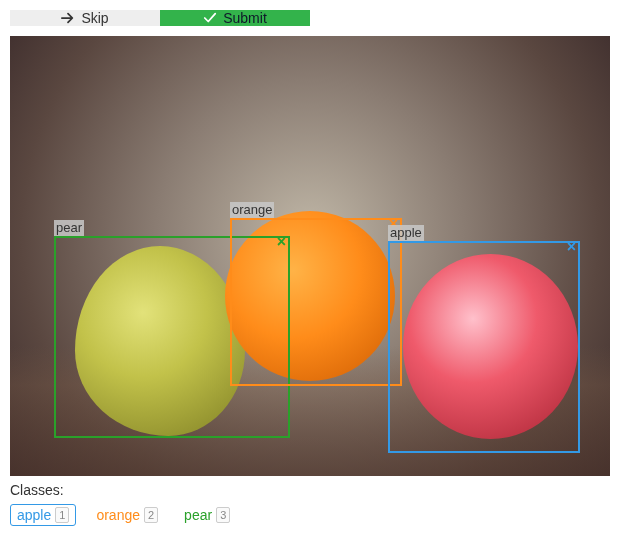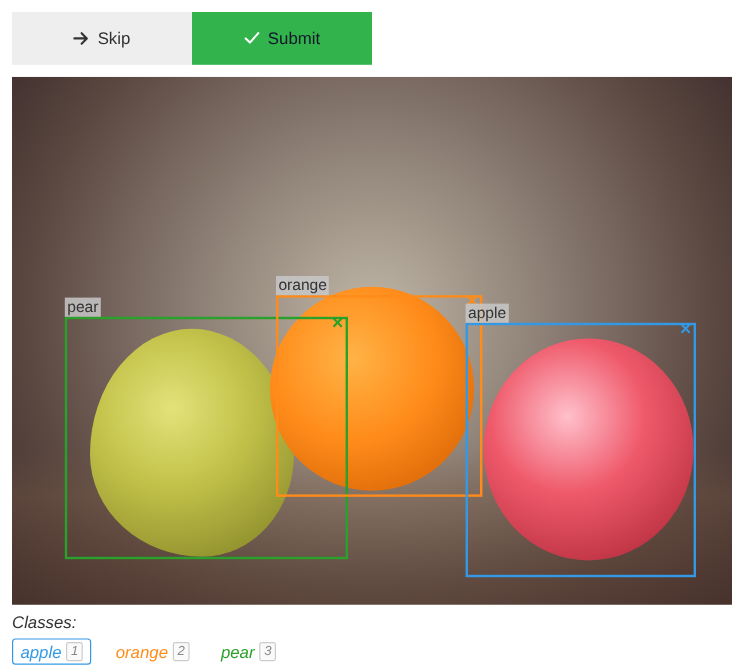--- a/index.html
+++ b/index.html
@@ -1,33 +1,33 @@
 <!DOCTYPE html>
 <html><head>
 <meta charset="utf-8">
 <style>
   * { box-sizing: border-box; margin: 0; padding: 0; }
   body { font-family: -apple-system, "Helvetica Neue", Arial, sans-serif; font-size: 14px; color: #333; background: #fff; padding: 10px; width: 621px; }
   .toolbar { display: flex; gap: 0; margin-bottom: 10px; }
-  .btn { display: inline-flex; align-items: center; justify-content: center; height: 44px; padding: 0 12px; font-size: 14px; border: none; cursor: pointer; gap: 6px; }
+  .btn { display: inline-flex; align-items: center; justify-content: center; height: 16px; padding: 0 12px; font-size: 14px; border: none; cursor: pointer; gap: 6px; }
   .btn-skip { background: #eeeeee; color: #333; width: 150px; }
   .btn-submit { background: #33b34b; color: #0f172a; width: 150px; }
   .icon { display: inline-flex; }
   .image-wrap { position: relative; width: 600px; height: 440px; overflow: hidden; }
   .photo-bg { position: absolute; inset: 0; background: radial-gradient(circle at 50% 45%, #bfb6a6 0%, #8a7c72 40%, #5a4740 75%, #3a2a2a 100%); }
   
   .fruit { position: absolute; border-radius: 50%; }
   .f-orange { width: 170px; height: 170px; left: 215px; top: 175px; background: radial-gradient(circle at 40% 35%, #ffb347 0%, #ff8c1a 45%, #cc5a00 100%); }
   .f-apple  { width: 175px; height: 185px; left: 393px; top: 218px; background: radial-gradient(circle at 40% 35%, #ffc0cb 0%, #ef5a6b 40%, #b82f3f 85%, #7a1d28 100%); }
   .f-pear   { width: 170px; height: 190px; left: 65px; top: 210px; background: radial-gradient(circle at 40% 35%, #e2e27a 0%, #c2c24a 40%, #8a8a2a 90%); border-radius: 50% 50% 45% 55% / 55% 55% 45% 45%; }
   .table-surface { position:absolute; left:0; right:0; bottom:0; height: 130px; background: linear-gradient(180deg, rgba(0,0,0,0) 0%, rgba(120,90,70,0.35) 30%, rgba(80,55,45,0.6) 100%); }
   .bbox { position: absolute; border: 2px solid; }
   .bbox .label { position: absolute; top: -18px; left: -2px; background: rgba(200,200,200,0.85); color: #333; font-size: 13px; padding: 0 2px; line-height: 16px; }
   .bbox .close { position: absolute; top: -3px; right: 2px; font-size: 16px; font-weight: bold; line-height: 14px; cursor: pointer; user-select: none; }
-  .classes-row { margin-top: 6px; font-style: italic; }
+  .classes-row { margin-top: 6px; }
   .classes-label { font-size: 14px; margin-bottom: 6px; }
   .class-tags { display: flex; gap: 14px; align-items: center; }
   .tag { display: inline-flex; align-items: center; gap: 4px; font-size: 14px; padding: 2px 6px; border-radius: 3px; cursor: pointer; }
   .tag .count { display:inline-block; min-width:12px; padding:0 3px; font-size:11px; line-height:14px; text-align:center; border:1px solid #ccc; border-radius:2px; color:#888; background:#fafafa; }
   .tag-selected { border: 1px solid; }
 </style>
 </head>
 <body>
 
 <div class="toolbar">

